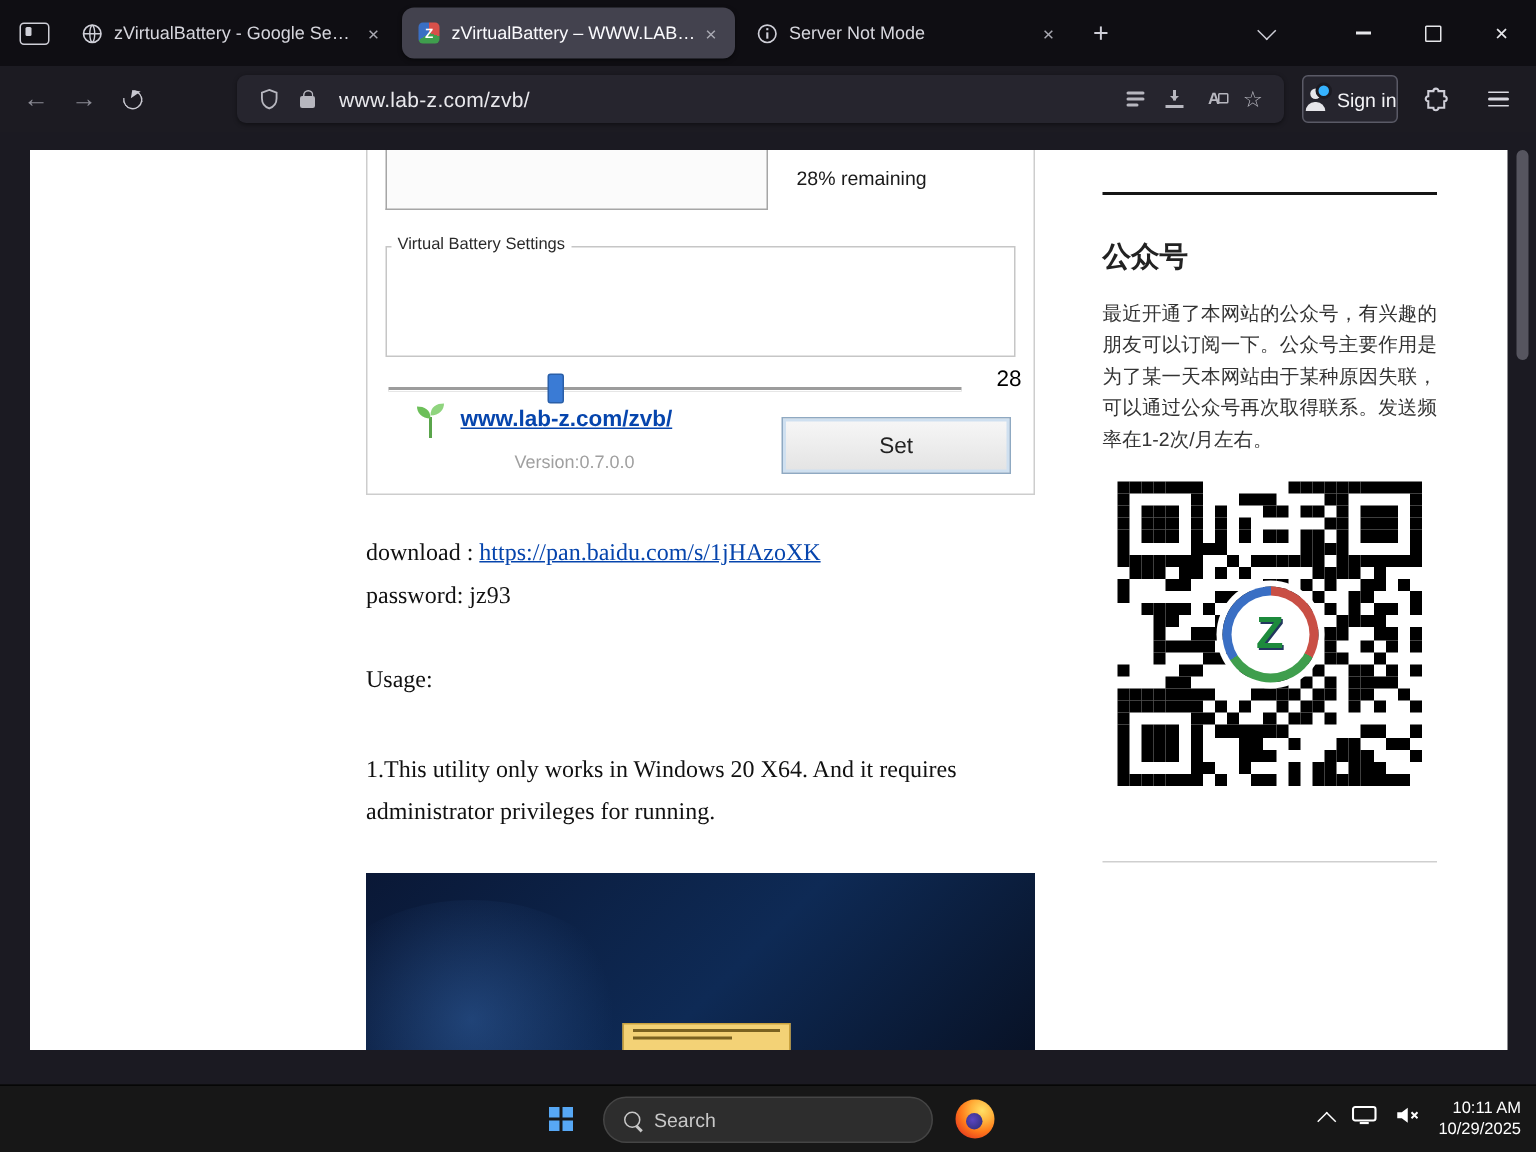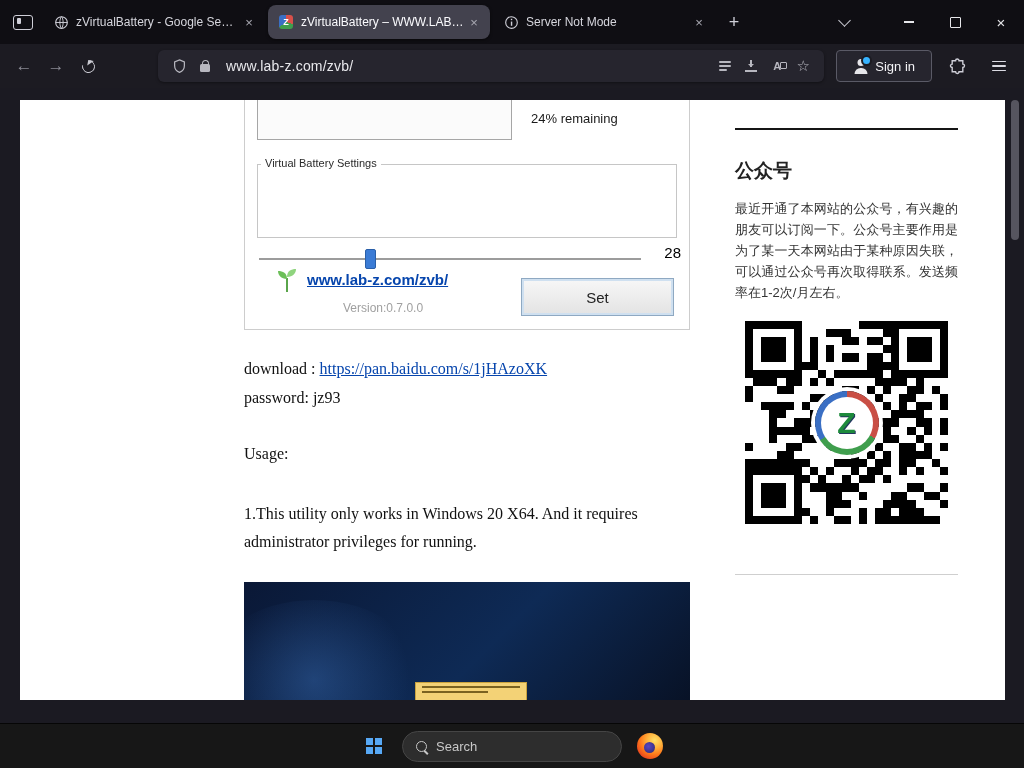--- a/index.html
+++ b/index.html
@@ -51,21 +51,21 @@
   .reader-icon{width:12px;height:12px;display:flex;flex-direction:column;justify-content:space-between;padding:1px 0;box-sizing:border-box;}
   .reader-icon i{display:block;height:1.6px;background:#b7b7bf;border-radius:1px;}
   .reader-icon i:nth-child(1){width:12px;} .reader-icon i:nth-child(2){width:12px;} .reader-icon i:nth-child(3){width:8px;}
   .save-icon{position:relative;width:12px;height:12px;}
   .save-icon::before{content:"";position:absolute;left:5px;top:0;width:2px;height:7px;background:#b7b7bf;}
   .save-icon::after{content:"";position:absolute;left:2.5px;top:4px;border:3.5px solid transparent;border-top-color:#b7b7bf;}
   .save-icon .tray{position:absolute;left:0;bottom:0;width:12px;height:1.8px;background:#b7b7bf;}
   .trans-icon{font-size:11px;color:#b7b7bf;font-weight:bold;position:relative;}
   .trans-icon::after{content:"";position:absolute;right:-6px;top:2px;width:5px;height:5px;border:1.2px solid #b7b7bf;border-radius:1px;}
   .star-icon{font-size:15px;color:#b7b7bf;}
-  .signin-btn{height:30px;display:flex;align-items:center;gap:7px;padding:0 16px;border:1px solid #5a5a66;
+  .signin-btn{height:30px;display:flex;align-items:center;gap:7px;padding:0 0;border:1px solid #5a5a66;
               border-radius:4px;background:#26252e;color:#f3f3f6;font-size:13px;flex:0 0 auto;position:relative;text-align:center;}
   .person-icon{position:relative;width:15px;height:15px;}
   .person-icon::before{content:"";position:absolute;left:50%;top:0;transform:translateX(-50%);width:7px;height:7px;border-radius:50%;background:#e6e6ea;}
   .person-icon::after{content:"";position:absolute;left:50%;bottom:0;transform:translateX(-50%);width:13px;height:6px;border-radius:6px 6px 0 0;background:#e6e6ea;}
   .notif-dot{position:absolute;top:-4px;right:-4px;width:7px;height:7px;border-radius:50%;background:#36b3ff;border:2px solid #1c1b22;}
   .ext-btn,.menu-btn{width:34px;height:34px;display:flex;align-items:center;justify-content:center;margin-left:8px;flex:0 0 auto;}
   .hamburger{display:flex;flex-direction:column;gap:3px;}
   .hamburger i{display:block;width:14px;height:1.6px;background:#dadae2;border-radius:1px;}
 
   
@@ -257,21 +257,21 @@
           <i></i>
         </span>
     </div>
   </div>
 
   <div class="viewport">
     <div class="pagecard">
 
       <div class="appshot">
         <div class="gauge"></div>
-        <div class="remaining">24% remaining</div>
+        <div class="remaining">28% remaining</div>
         <div class="groupbox">
           <span class="legend">Virtual Battery Settings</span>
         </div>
         <div class="slider-track"></div>
         <div class="slider-thumb"></div>
         <div class="slider-val">28</div>
         <span class="sprout">
           <svg width="24" height="28" viewBox="0 0 24 28">
               <path d="M12 26V12" stroke="#5aa54b" stroke-width="2" fill="none"></path>
               <path d="M12 13C6 13 3 9 3 5c5 0 9 2 9 8z" fill="#6cbf59"></path>
@@ -647,15 +647,34 @@
           </span>
       </div>
       <div class="tb-search">
         <span class="mag-icon"></span>
         <span>Search</span>
       </div>
       <div class="tb-btn">
         <span class="ff-logo"></span>
       </div>
     </div>
+    <div class="tb-tray">
+      <span class="chev-up"></span>
+      <span>
+        <svg width="17" height="13" viewBox="0 0 17 13">
+            <rect x="1" y="1" width="15" height="9" rx="1.5" fill="none" stroke="#fff" stroke-width="1.4"></rect>
+            <rect x="5.5" y="11" width="6" height="1.4" fill="#fff"></rect>
+          </svg>
+      </span>
+      <span>
+        <svg width="17" height="13" viewBox="0 0 17 13">
+            <path d="M1.5 4.5h3l4-3v10l-4-3h-3z" fill="#fff"></path>
+            <path d="M11 4.5l4 4M15 4.5l-4 4" stroke="#fff" stroke-width="1.3"></path>
+          </svg>
+      </span>
+      <div class="clock">
+        <div>10:11 AM</div>
+        <div>10/29/2025</div>
+      </div>
+    </div>
   </div>
 
 </div>
 
 </body></html>

